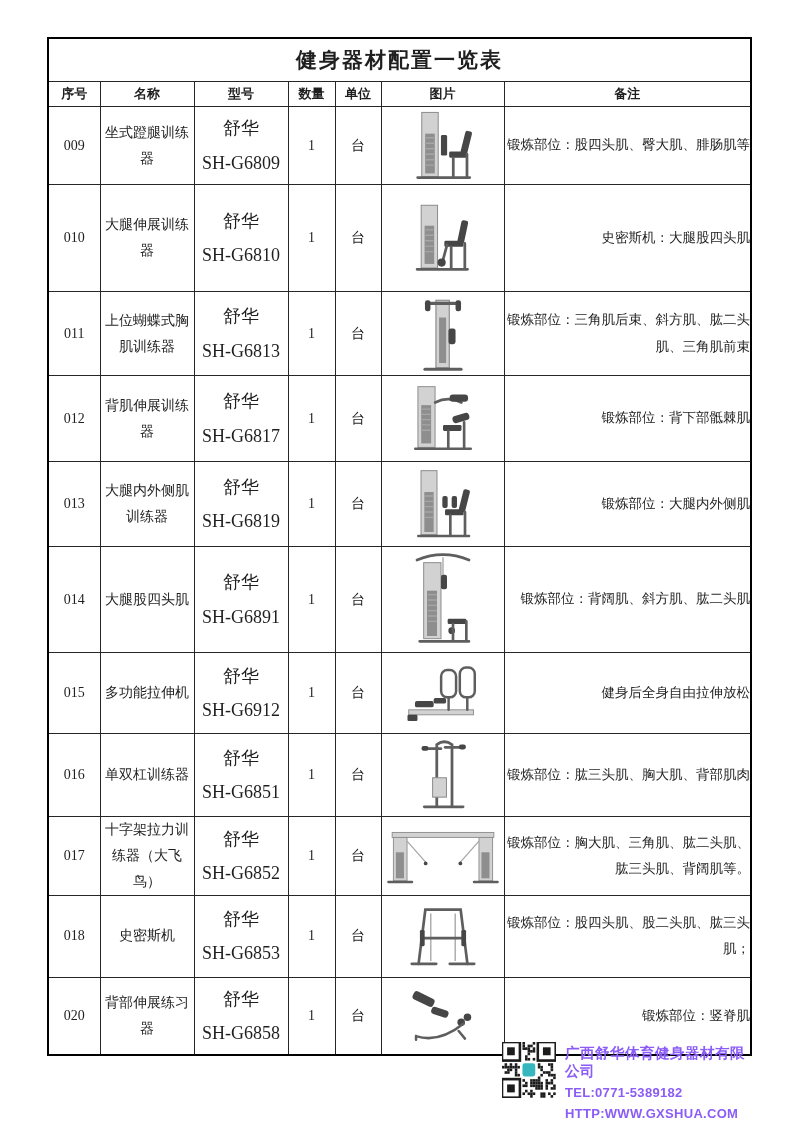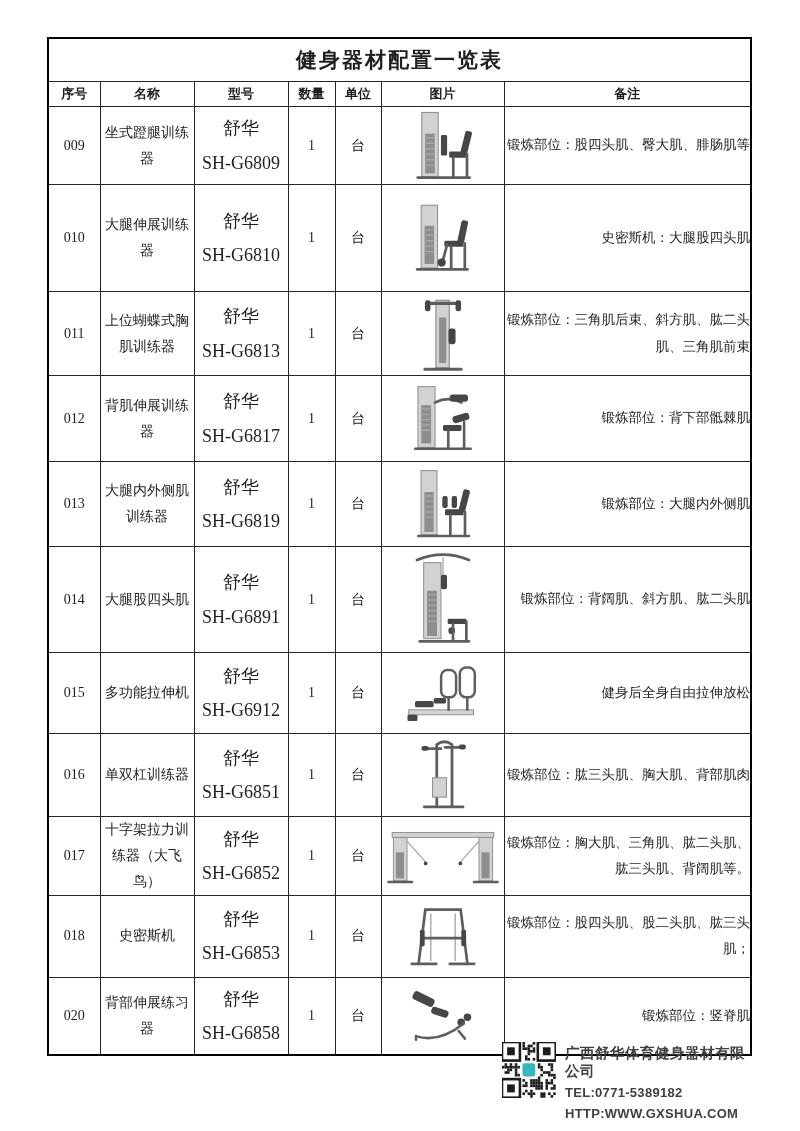--- a/index.html
+++ b/index.html
@@ -389,19 +389,19 @@
           <rect x="43.2" y="54.0" width="2.7" height="2.7" fill="#1c1c1c"></rect>
           <rect x="51.3" y="54.0" width="2.7" height="2.7" fill="#1c1c1c"></rect>
           <rect x="0" y="0" width="18.900000000000002" height="18.900000000000002" fill="none" stroke="#1c1c1c" stroke-width="2.7"></rect>
           <rect x="5.4" y="5.4" width="8.100000000000001" height="8.100000000000001" fill="#1c1c1c"></rect>
           <rect x="37.800000000000004" y="0" width="18.900000000000002" height="18.900000000000002" fill="none" stroke="#1c1c1c" stroke-width="2.7"></rect>
           <rect x="43.2" y="5.4" width="8.100000000000001" height="8.100000000000001" fill="#1c1c1c"></rect>
           <rect x="0" y="37.800000000000004" width="18.900000000000002" height="18.900000000000002" fill="none" stroke="#1c1c1c" stroke-width="2.7"></rect>
           <rect x="5.4" y="43.2" width="8.100000000000001" height="8.100000000000001" fill="#1c1c1c"></rect>
           <rect x="21.6" y="21.6" width="13.5" height="13.5" rx="2.5" fill="#35b7bd"></rect>
         </svg></span>
-    <div class="wm-text" style="color: #404040;">
+    <div class="wm-text" style="color: #8b5cf6;">
       <div class="wm-company">广西舒华体育健身器材有限公司</div>
       <div class="wm-tel">TEL:0771-5389182</div>
       <div class="wm-url">HTTP:WWW.GXSHUA.COM</div>
     </div>
   </div>
 </div>
 
 </body></html>

